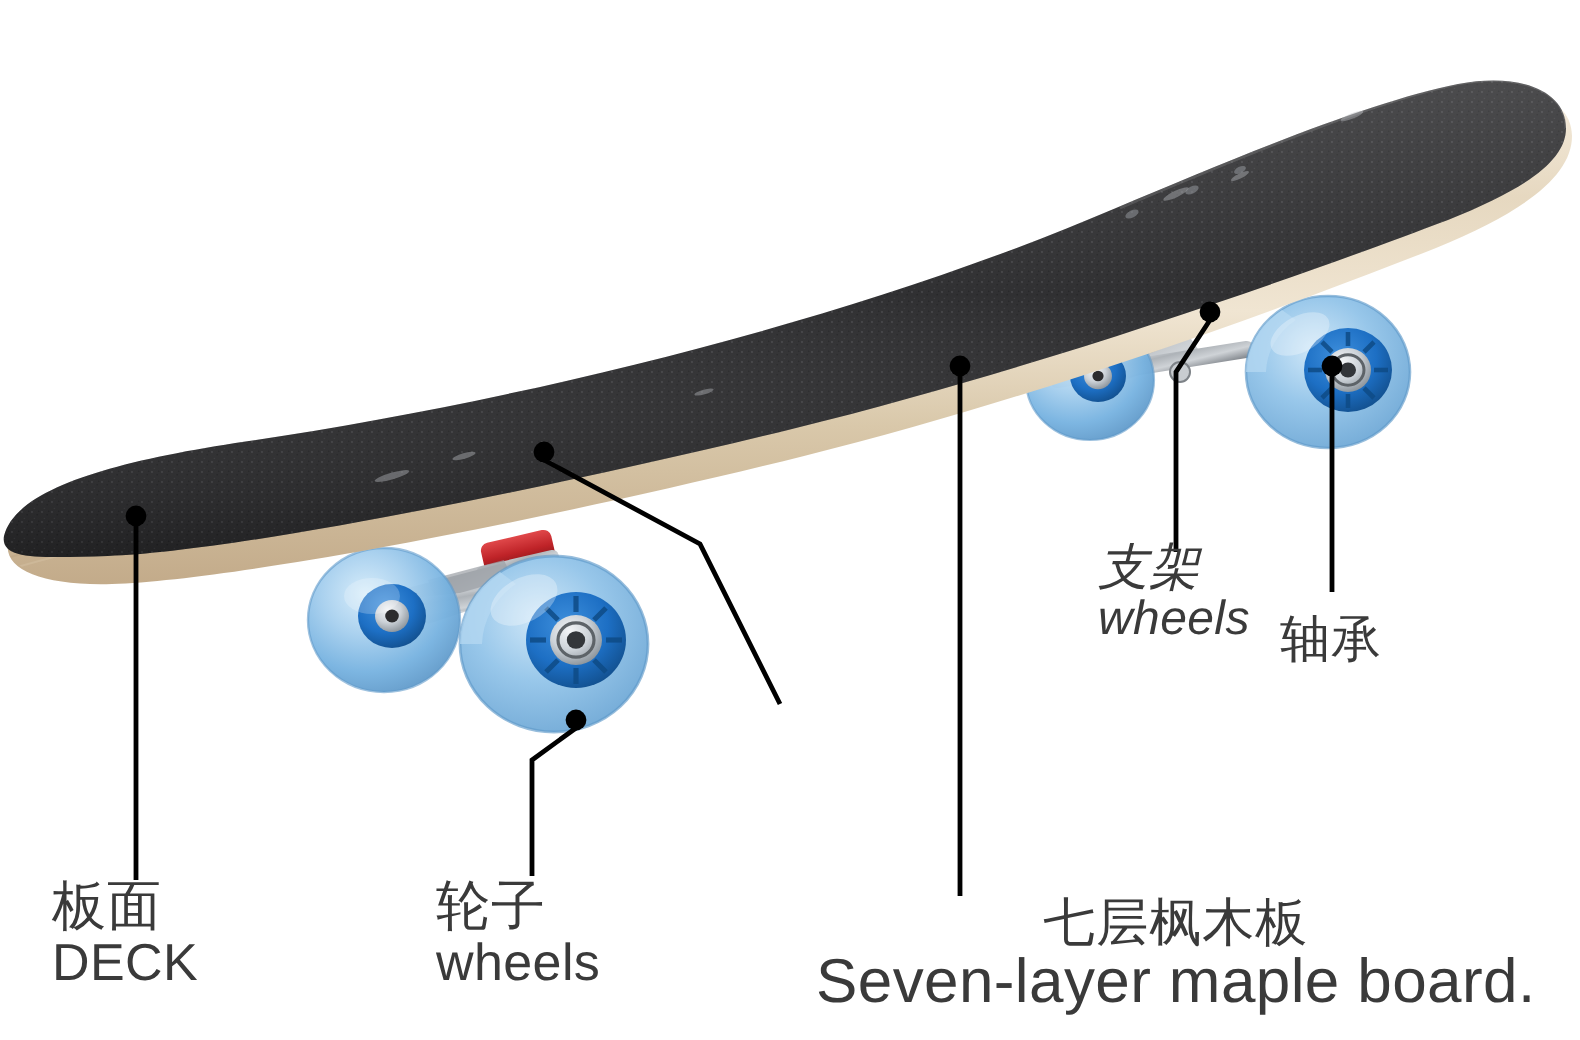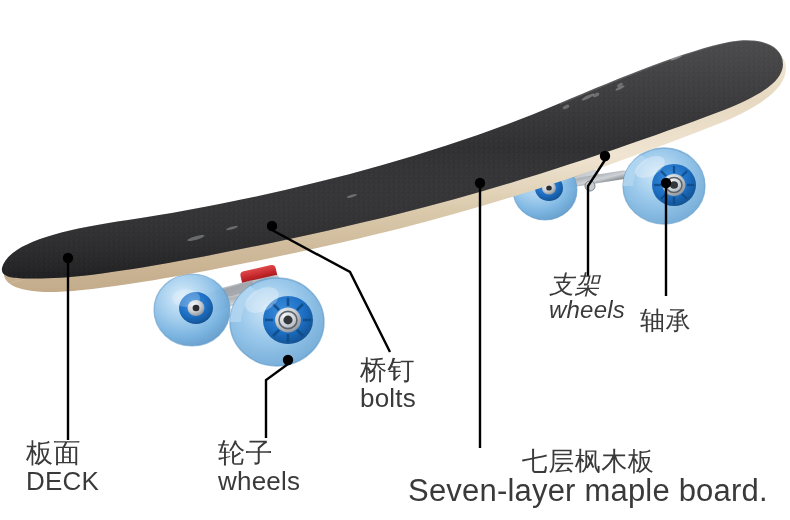--- a/index.html
+++ b/index.html
@@ -271,24 +271,20 @@
   <div class="label" style="left:218px; top:440px;">
     <span class="zh">轮子</span>
     <span class="en">wheels</span>
   </div>
 
   <div class="label" style="left:26px;  top:440px;">
     <span class="zh">板面</span>
     <span class="en">DECK</span>
   </div>
 
-  <div class="label" style="left:360px; top:357px;">
-    <span class="zh">桥钉</span>
-    <span class="en">bolts</span>
-  </div>
 
   <div class="label wide" style="left:408px; top:448px;">
     <span class="zh">七层枫木板</span>
     <span class="en">Seven-layer maple board.</span>
   </div>
 
   <div class="label small" style="left:549px; top:272px;font-style:italic;">
     <span class="zh">支架</span>
     <span class="en">wheels</span>
   </div>

